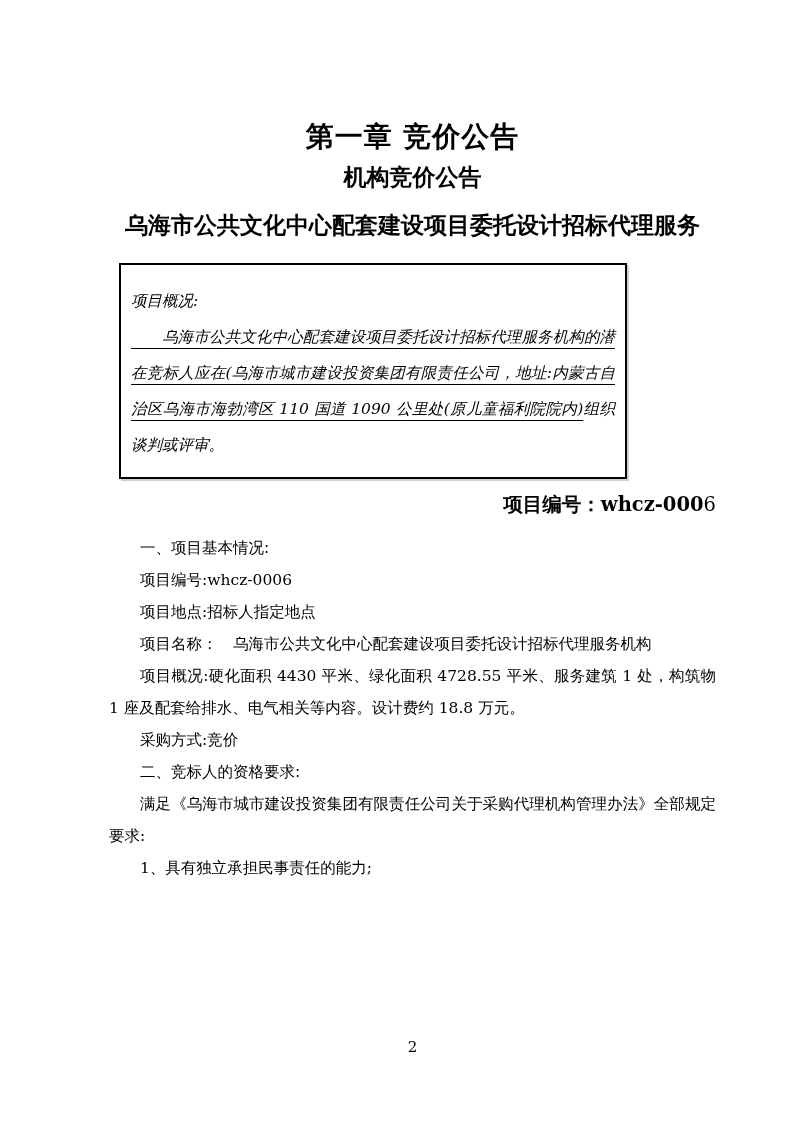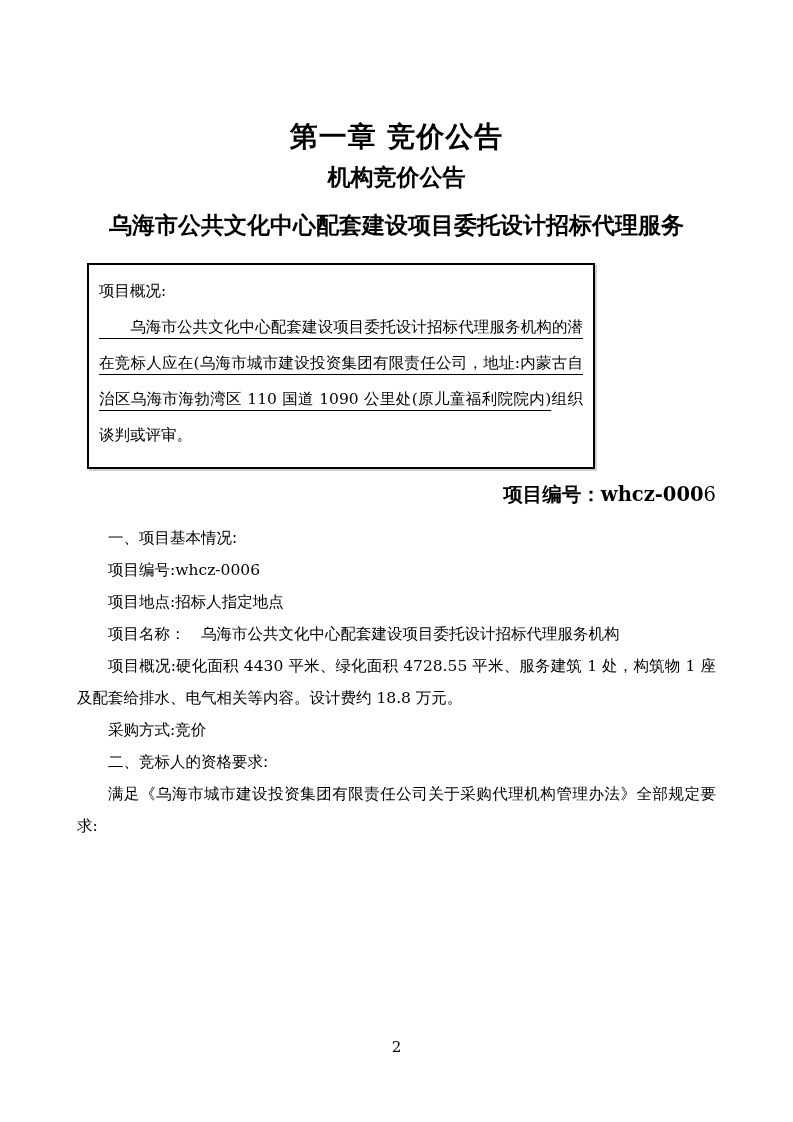--- a/index.html
+++ b/index.html
@@ -6,20 +6,21 @@
   body {
     width: 793px; height: 1122px;
     background: #ffffff; color: #000000;
     font-family: "DejaVu Serif", "Liberation Serif", serif;
     position: relative; overflow: hidden;
   }
   .page {
     position: absolute; inset: 0;
     padding: 118px 77px 0 77px;
     box-sizing: border-box;
+    margin-left: 32px;
   }
   .chapter-title {
     margin: 0;
     text-align: center;
     font-family: "DejaVu Sans", "Liberation Sans", sans-serif;
     font-weight: 700;
     font-size: 28px;
     line-height: 38px;
     letter-spacing: 1px;
   }
@@ -31,22 +32,23 @@
     font-size: 23px;
     line-height: 43px;
   }
   .doc-title.first { margin-top: 5px; }
   .overview-box {
     margin: 16px 0 0 10px;
     width: 508px;
     box-sizing: border-box;
     border: 2px solid #000000;
     box-shadow: 2px 2px 0 rgba(0,0,0,0.18);
-    padding: 8px 10px 14px 10px;
+    padding: 18px 10px 14px 10px;
     min-height: 171px;
+    font-style: italic;
   }
   .box-label {
     margin: 0;
     font-size: 15.5px;
     line-height: 36px;
   }
   .box-para {
     margin: 0;
     font-size: 15.5px;
     line-height: 36px;
@@ -110,15 +112,16 @@
 
   <p class="para">项目编号:whcz-0006</p>
   <p class="para">项目地点:招标人指定地点</p>
   <p class="para">项目名称：　乌海市公共文化中心配套建设项目委托设计招标代理服务机构</p>
   <p class="para">项目概况:硬化面积 4430 平米、绿化面积 4728.55 平米、服务建筑 1 处，构筑物 1 座及配套给排水、电气相关等内容。设计费约 18.8 万元。</p>
   <p class="para">采购方式:竞价</p>
 
   <p class="h3">二、竞标人的资格要求:</p>
 
   <p class="para">满足《乌海市城市建设投资集团有限责任公司关于采购代理机构管理办法》全部规定要求:</p>
+  <p class="para">1、具有独立承担民事责任的能力;</p>
 
   <div class="page-number">2</div>
 </div>
 
 </body></html>

